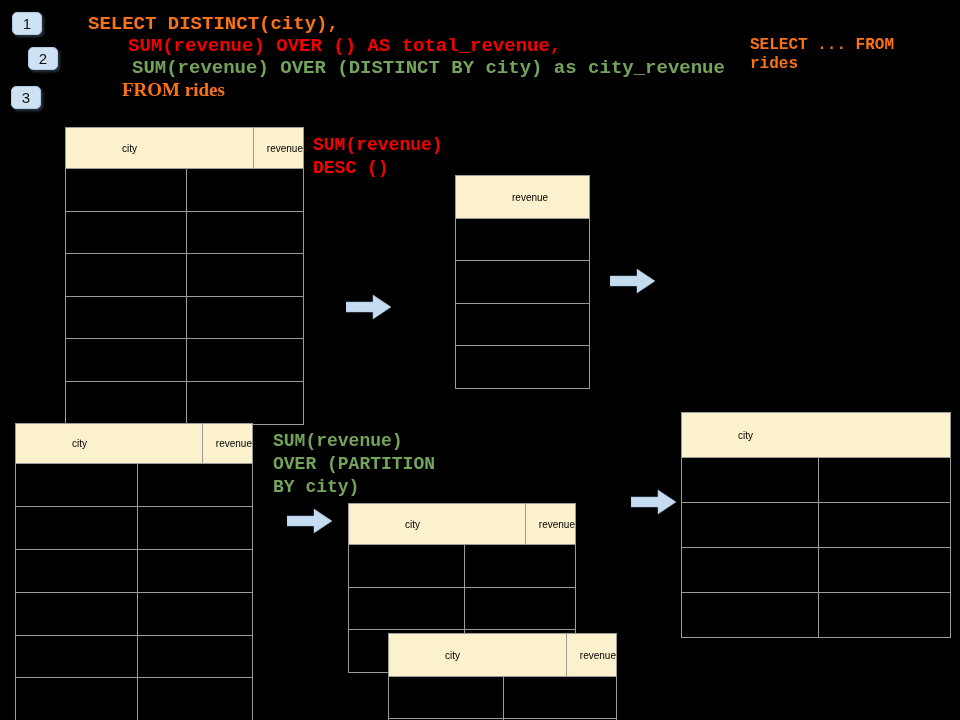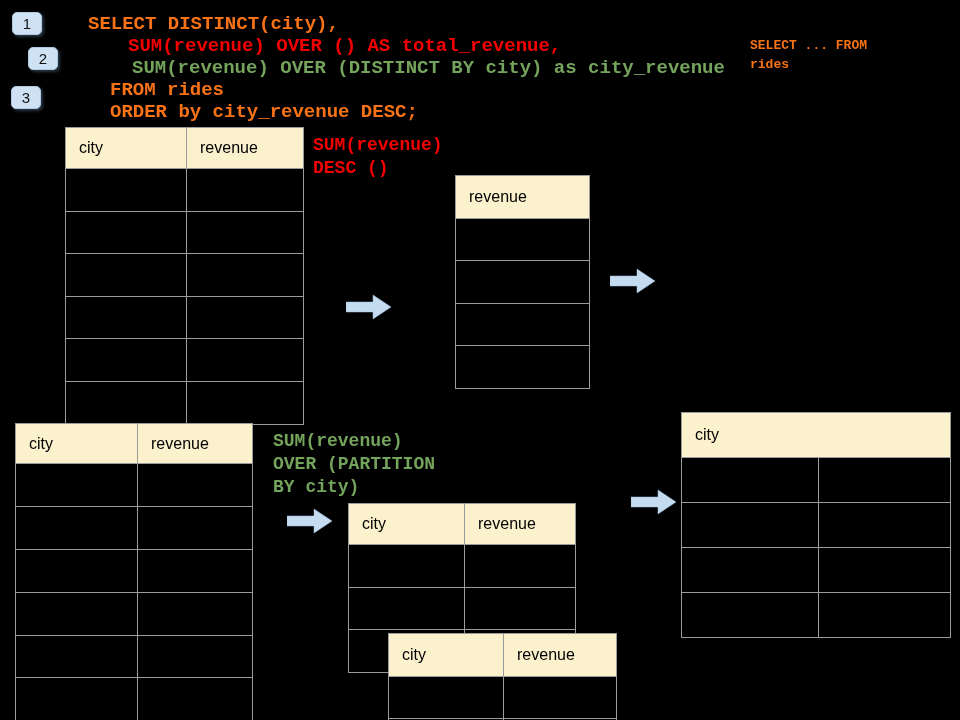--- a/index.html
+++ b/index.html
@@ -4,36 +4,36 @@
 <style>
   html,body{margin:0;padding:0;background:#000;}
   #canvas{position:relative;width:960px;height:720px;background:#000;overflow:hidden;
           font-family:"Liberation Sans",sans-serif;}
 
   
   .code{position:absolute;font-family:"Liberation Mono","DejaVu Sans Mono",monospace;
         font-weight:bold;white-space:pre;}
   .code-main{font-size:19px;line-height:22px;}
   .code-note{font-size:18px;line-height:23px;}
-  .code-side{font-size:13px;line-height:19px;}
+  .code-side{font-size:16px;line-height:19px;}
   .purple{color:#f97316;}
   .red{color:#F40000;}
   .green{color:#74A35C;}
 
   
   .badge{position:absolute;width:30px;height:23px;background:#CFE2F3;
          border:1px solid #aec9e2;border-radius:5px;box-sizing:border-box;
          display:flex;align-items:center;justify-content:center;
          font-size:15px;color:#111;box-shadow:2px 2px 3px rgba(90,120,150,.45);}
 
   
   .table{position:absolute;background:#000;border:1px solid #9b9b9b;box-sizing:border-box;}
   .thead{display:flex;background:#FCF1CD;height:var(--hh);}
   .th{box-sizing:border-box;padding-left:13px;display:flex;align-items:center;
-      font-size:16px;color:#000;}
+      font-size:10px;color:#000;margin-left:43px;}
   .col1{width:var(--c1);}
   .col2{flex:1;border-left:1px solid #9b9b9b;}
   .colfull{width:100%;}
   .tr{display:flex;height:var(--rh);border-top:1px solid #9b9b9b;}
   .td{box-sizing:border-box;height:100%;}
 
   #tblA{left:65px;top:127px;width:239px;--c1:120px;--hh:40px;--rh:41.6px;}
   #tblB{left:455px;top:175px;width:135px;--hh:42px;--rh:41.4px;}
   #tblC{left:15px;top:423px;width:238px;--c1:121px;--hh:39px;--rh:41.9px;}
   #tblD{left:348px;top:503px;width:228px;--c1:115px;--hh:40px;--rh:41.7px;}
@@ -48,22 +48,21 @@
 
 <div id="canvas">
 
   <div class="badge" style="left:12px;top:12px;">1</div>
   <div class="badge" style="left:28px;top:47px;">2</div>
   <div class="badge" style="left:11px;top:86px;">3</div>
 
   <div class="code code-main purple" style="left:88px;top:13px;">SELECT DISTINCT(city),</div>
   <div class="code code-main red" style="left:128px;top:35px;text-align:right;">SUM(revenue) OVER () AS total_revenue,</div>
   <div class="code code-main green" style="left:132px;top:57px;">SUM(revenue) OVER (DISTINCT BY city) as city_revenue</div>
-  <div class="code code-main purple" style="left:110px;top:79px;">FROM rides</div>
-  <div class="code code-main purple" style="left:110px;top:101px;">ORDER by city_revenue DESC;</div>
+  <div class="code code-main purple" style="left:122px;top:79px;font-family:Liberation Serif, serif;">FROM rides</div>
 
   <div class="code code-side purple" style="left:750px;top:36px;">SELECT ... FROM</div>
   <div class="code code-side purple" style="left:750px;top:55px;">rides</div>
 
   <div class="code code-note red" style="left:313px;top:134px;">SUM(revenue)</div>
   <div class="code code-note red" style="left:313px;top:157px;">DESC ()</div>
 
   <div class="code code-note green" style="left:273px;top:430px;">SUM(revenue)</div>
   <div class="code code-note green" style="left:273px;top:453px;">OVER (PARTITION</div>
   <div class="code code-note green" style="left:273px;top:476px;">BY city)</div>

